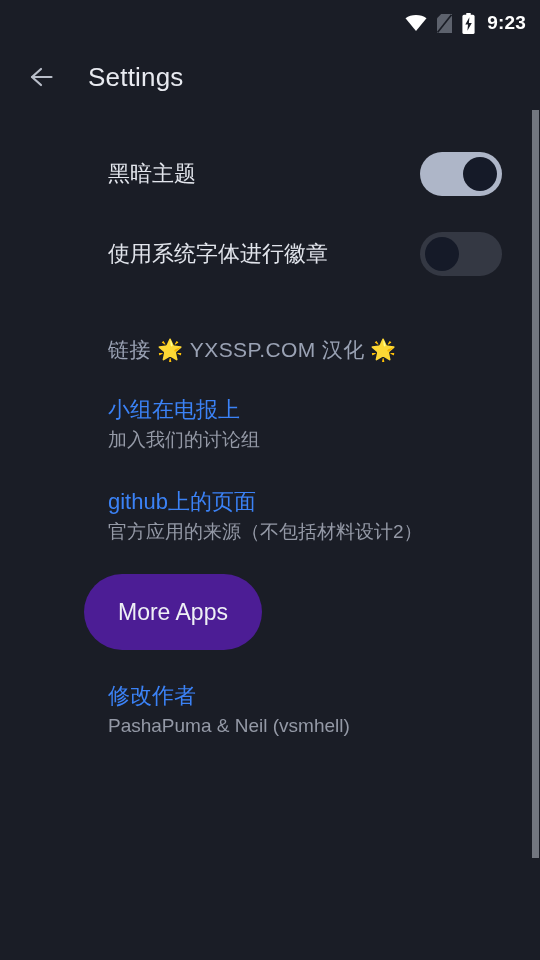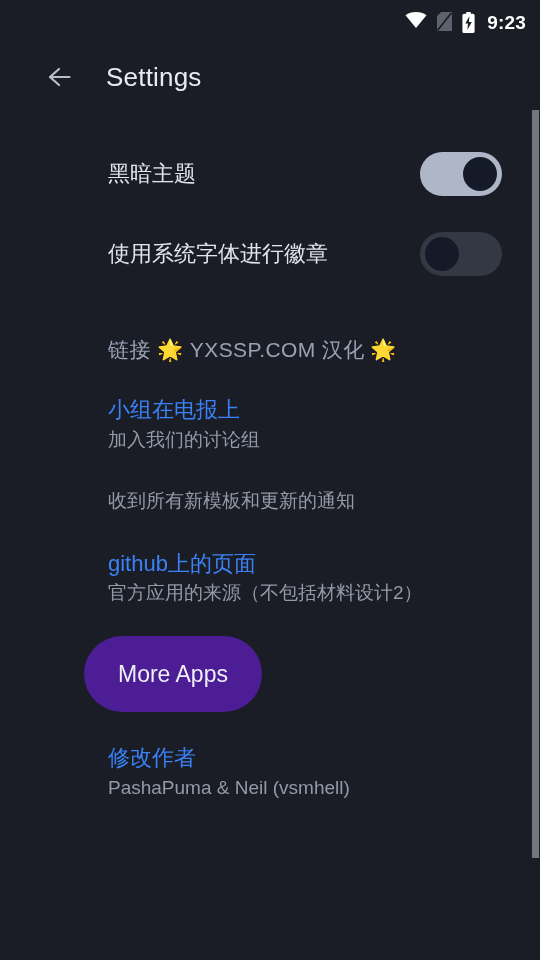--- a/index.html
+++ b/index.html
@@ -20,21 +20,21 @@
   .status-bar {
     height: 46px;
     display: flex;
     align-items: center;
     justify-content: flex-end;
     padding: 0 14px 0 0;
     box-sizing: border-box;
   }
   .status-icons {
     display: flex;
-    align-items: flex-start;
+    align-items: center;
     gap: 10px;
   }
   .wifi-icon {
     width: 22px;
     height: 16px;
     position: relative;
   }
   .wifi-icon svg { display: block; }
   .sim-icon {
     width: 15px;
@@ -54,21 +54,21 @@
     font-weight: bold;
     letter-spacing: 0.2px;
     margin-left: 2px;
   }
 
   
   .app-bar {
     height: 62px;
     display: flex;
     align-items: center;
-    padding-left: 40px;
+    padding-left: 22px;
   }
   .back-btn {
     width: 44px;
     height: 44px;
     display: flex;
     align-items: center;
     justify-content: center;
     cursor: pointer;
     flex: 0 0 auto;
   }
@@ -262,21 +262,20 @@
   </div>
 
   <div class="section-header section-links">链接 🌟 YXSSP.COM 汉化 🌟</div>
 
   <div class="list-item item-group">
     <div class="list-title">小组在电报上</div>
     <div class="list-subtitle">加入我们的讨论组</div>
   </div>
 
   <div class="list-item item-gap">
-    <div class="list-subtitle">收到所有新模板和更新的通知</div>
   </div>
 
   <div class="list-item item-gap">
     <div class="list-title">github上的页面</div>
     <div class="list-subtitle">官方应用的来源（不包括材料设计2）</div>
   </div>
 
   <div class="more-apps-wrap">
     <button class="more-apps-btn">More Apps</button>
   </div>

